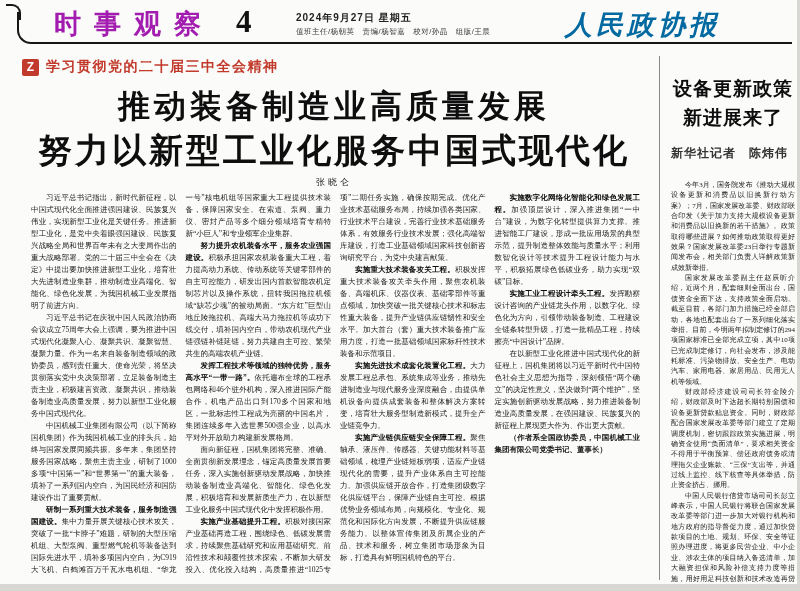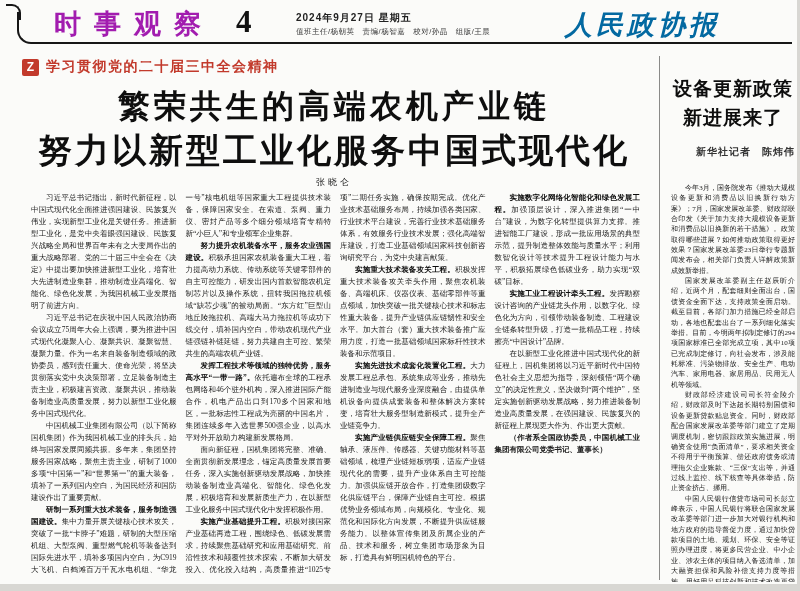--- a/index.html
+++ b/index.html
@@ -79,21 +79,21 @@
   
   .v-divider{position:absolute;left:659px;top:56px;width:1px;height:524px;background:#8a8a88;}
   
   .side{position:absolute;left:671px;top:62px;width:124px;height:520px;overflow:hidden;}
   .side-title{
     text-align:center;font-family:"Liberation Serif","DejaVu Serif",serif;
     font-size:19px;font-weight:900;line-height:1.55;letter-spacing:1px;color:#0d0d0d;
     margin-top:12px;
   }
   .side-byline{
-    text-align:right;font-size:10px;color:#333;margin:12px 0 24px;letter-spacing:1px;font-weight:700;
+    text-align:left;font-size:12px;color:#333;margin:12px 0 18px;letter-spacing:1px;font-weight:700;
   }
   .side-body{
     font-family:"Liberation Serif","DejaVu Serif",serif;
     font-size:7px;line-height:1.48;text-align:justify;color:#202020;
   }
 </style>
 </head>
 <body>
 
 <div class="page">
@@ -106,21 +106,21 @@
   <div class="hdr-date">2024年9月27日  星期五</div>
   <div class="hdr-staff">值班主任/杨朝英　责编/杨智嘉　校对/孙晶　组版/王晨</div>
   <div class="masthead">人民政协报</div>
 
   <div class="topic">
     <span class="topic-badge">Z</span>
     <span class="topic-text">学习贯彻党的二十届三中全会精神</span>
   </div>
 
   <div class="headline">
-    <div class="l1">繁荣共生的高端农机产业链</div>
+    <div class="l1">推动装备制造业高质量发展</div>
     <div class="l2">努力以新型工业化服务中国式现代化</div>
   </div>
   <div class="author">张晓仑</div>
 
   <div class="main-columns">
       <p class="para">习近平总书记指出，新时代新征程，以中国式现代化全面推进强国建设、民族复兴伟业，实现新型工业化是关键任务。推进新型工业化，是党中央着眼强国建设、民族复兴战略全局和世界百年未有之大变局作出的重大战略部署。党的二十届三中全会在《决定》中提出要加快推进新型工业化，培育壮大先进制造业集群，推动制造业高端化、智能化、绿色化发展，为我国机械工业发展指明了前进方向。</p>
       <p class="para">习近平总书记在庆祝中国人民政治协商会议成立75周年大会上强调，要为推进中国式现代化凝聚人心、凝聚共识、凝聚智慧、凝聚力量。作为一名来自装备制造领域的政协委员，感到责任重大、使命光荣，将坚决贯彻落实党中央决策部署，立足装备制造主责主业，积极建言资政、凝聚共识，推动装备制造业高质量发展，努力以新型工业化服务中国式现代化。</p>
       <p class="para">中国机械工业集团有限公司（以下简称国机集团）作为我国机械工业的排头兵，始终与国家发展同频共振。多年来，集团坚持服务国家战略，聚焦主责主业，研制了1000多项“中国第一”和“世界第一”的重大装备，填补了一系列国内空白，为国民经济和国防建设作出了重要贡献。</p>
       <p class="para"><b>研制一系列重大技术装备，服务制造强国建设。</b>集中力量开展关键核心技术攻关，突破了一批“卡脖子”难题，研制的大型压缩机组、大型泵阀、重型燃气轮机等装备达到国际先进水平，填补多项国内空白，为C919大飞机、白鹤滩百万千瓦水电机组、“华龙一号”核电机组等国家重大工程提供技术装备，保障国家安全。在索道、泵阀、重力仪、密封产品等多个细分领域培育专精特新“小巨人”和专业领军企业集群。</p>
       <p class="para"><b>努力提升农机装备水平，服务农业强国建设。</b>积极承担国家农机装备重大工程，着力提高动力系统、传动系统等关键零部件的自主可控能力，研发出国内首款智能农机定制芯片以及操作系统，扭转我国拖拉机领域“缺芯少魂”的被动局面。“东方红”巨型山地丘陵拖拉机、高端大马力拖拉机等成功下线交付，填补国内空白，带动农机现代产业链强链补链延链，努力共建自主可控、繁荣共生的高端农机产业链。</p>

